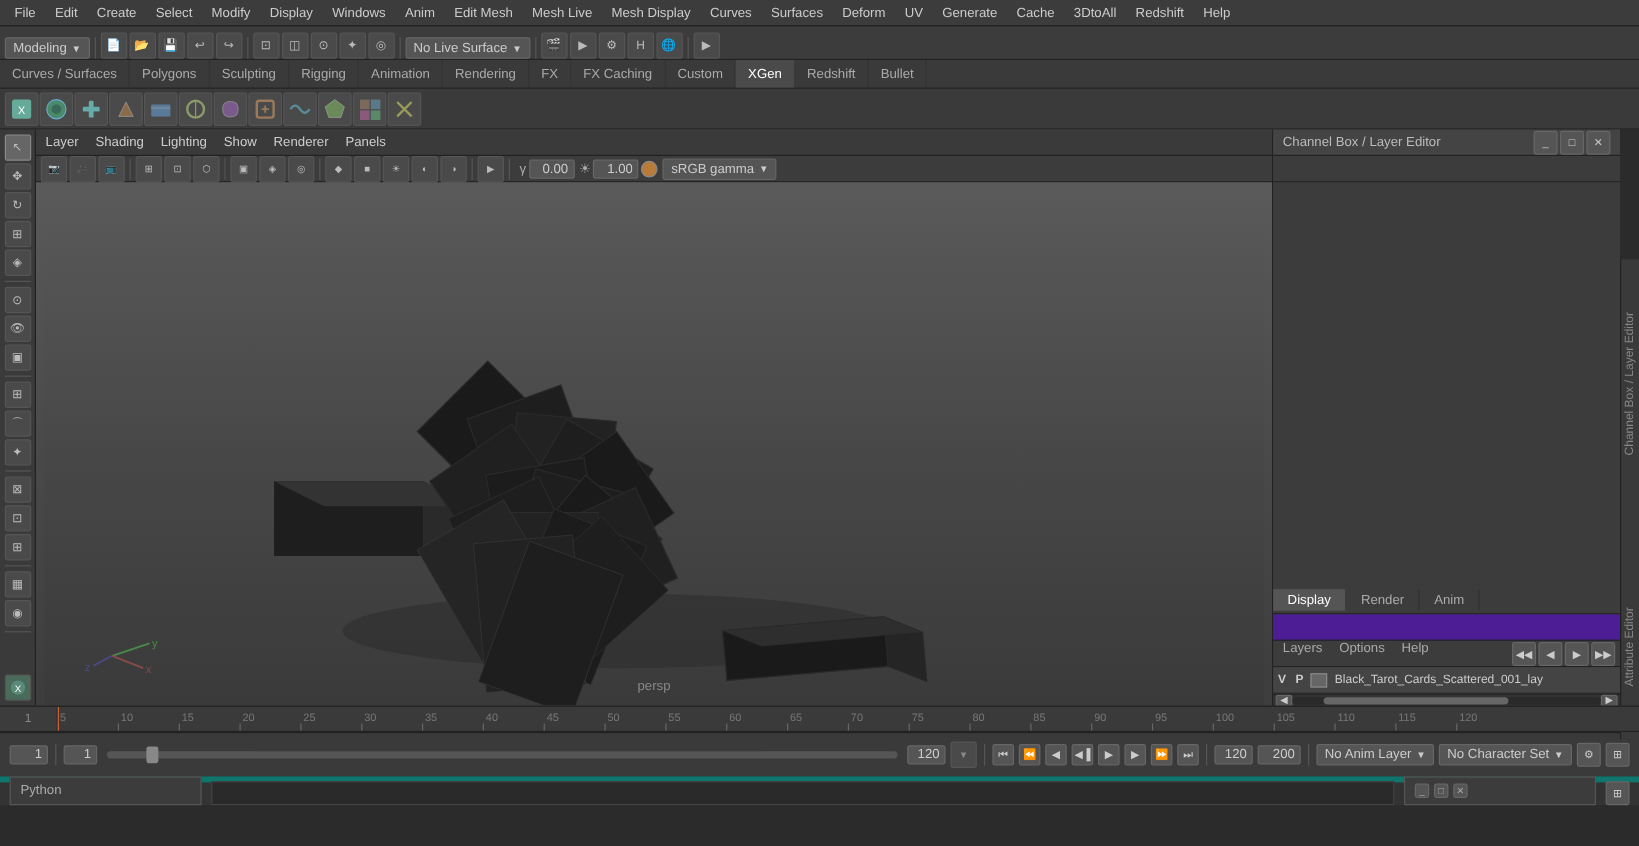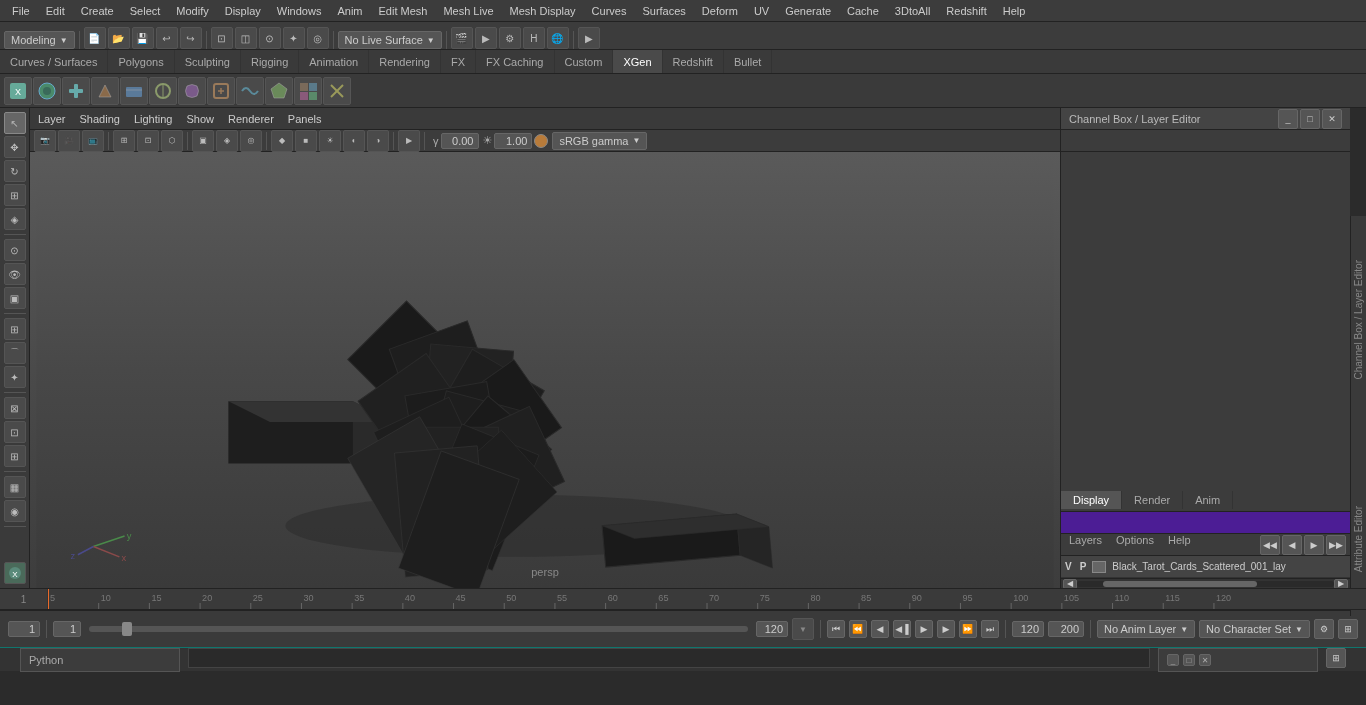--- a/index.html
+++ b/index.html
@@ -283,24 +283,24 @@
       gap: 4px;
       border-top: 1px solid #222;
     }
 
     
     #status-bar {
       width: 100%;
       height: 24px;
       background: #333;
       display: flex;
-      align-items: flex-start;
-      padding: 0 20px;
+      align-items: flex-end;
+      padding: 0 8px;
       gap: 8px;
-      border-top: 1px solid #0f766e;
+      border-top: 5px solid #0f766e;
     }
 
     
     #python-tab {
       width: 160px;
       height: 24px;
       background: #3c3c3c;
       border: 1px solid #555;
       display: flex;
       align-items: center;

